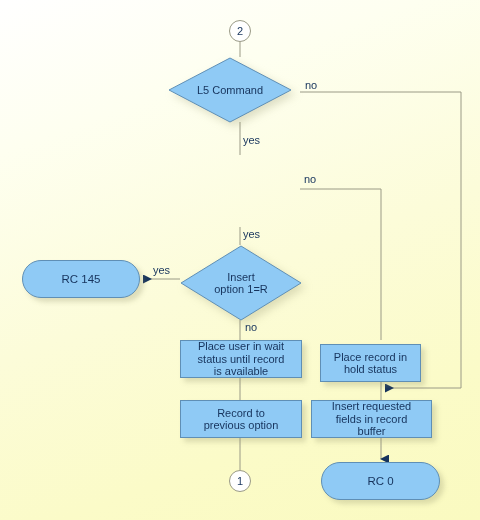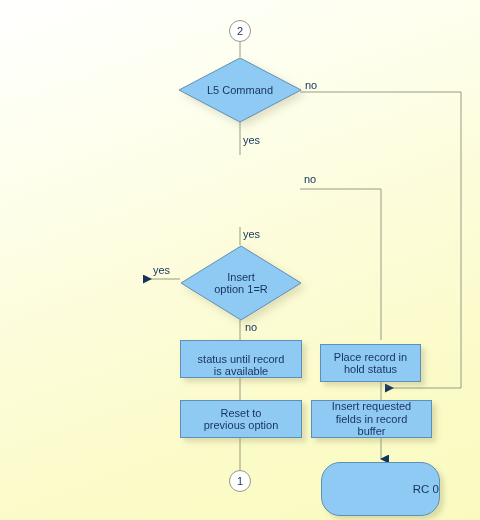--- a/index.html
+++ b/index.html
@@ -86,72 +86,75 @@
       <path d="M381,378 L381,400"></path>
 
       <path d="M381,438 L381,459" marker-end="url(#arrD)"></path>
     </g>
   </svg>
 
   <div class="node conn" style="left:229px;top:20px;">
     <span>2</span>
   </div>
 
-  <div class="node dia" style="left:178px;top:57px;width:124px;height:66px;">
+  <div class="node dia" style="left:168px;top:57px;width:124px;height:66px;">
     <svg width="124" height="66">
       <polygon points="62,1 123,33 62,65 1,33" fill="#8fcaf5" stroke="#5f8fb5" stroke-width="1"></polygon>
     </svg>
     <div class="lbl">L5 Command</div>
   </div>
 
 
   <div class="node dia" style="left:180px;top:245px;width:122px;height:76px;">
     <svg width="122" height="76">
       <polygon points="61,1 121,38 61,75 1,38" fill="#8fcaf5" stroke="#5f8fb5" stroke-width="1"></polygon>
     </svg>
     <div class="lbl">
       <span>
         <span>Insert</span><br>
         <span>option 1=R</span>
       </span>
     </div>
   </div>
 
+  <div class="node term" style="left:22px;top:260px;width:118px;height:38px;">
+    <span>RC 145</span>
+  </div>
 
   <div class="node proc" style="left:180px;top:340px;width:122px;height:38px;">
     <span>
-      <br>
+      <span>Place user in wait</span><br>
       <span>status until record</span><br>
       <span>is available</span>
     </span>
   </div>
 
   <div class="node proc" style="left:320px;top:344px;width:101px;height:38px;">
     <span>
       <span>Place record in</span><br>
       <span>hold status</span>
     </span>
   </div>
 
   <div class="node proc" style="left:180px;top:400px;width:122px;height:38px;">
     <span>
-      <span>Reset to</span><br>
+      <span>Record to</span><br>
       <span>previous option</span>
     </span>
   </div>
 
   <div class="node proc" style="left:311px;top:400px;width:121px;height:38px;">
     <span>
       <span>Insert requested</span><br>
       <span>fields in record</span><br>
       <span>buffer</span>
     </span>
   </div>
 
-  <div class="node term" style="left:321px;top:462px;width:119px;height:54px;justify-content:flex-end;">
+  <div class="node term" style="left:321px;top:462px;width:119px;height:38px;">
     <span>RC 0</span>
   </div>
 
   <div class="node conn" style="left:229px;top:470px;">
     <span>1</span>
   </div>
 
   <span class="elabel" style="left:305px;top:79px;">no</span>
   <span class="elabel" style="left:243px;top:134px;">yes</span>
   <span class="elabel" style="left:304px;top:173px;">no</span>

